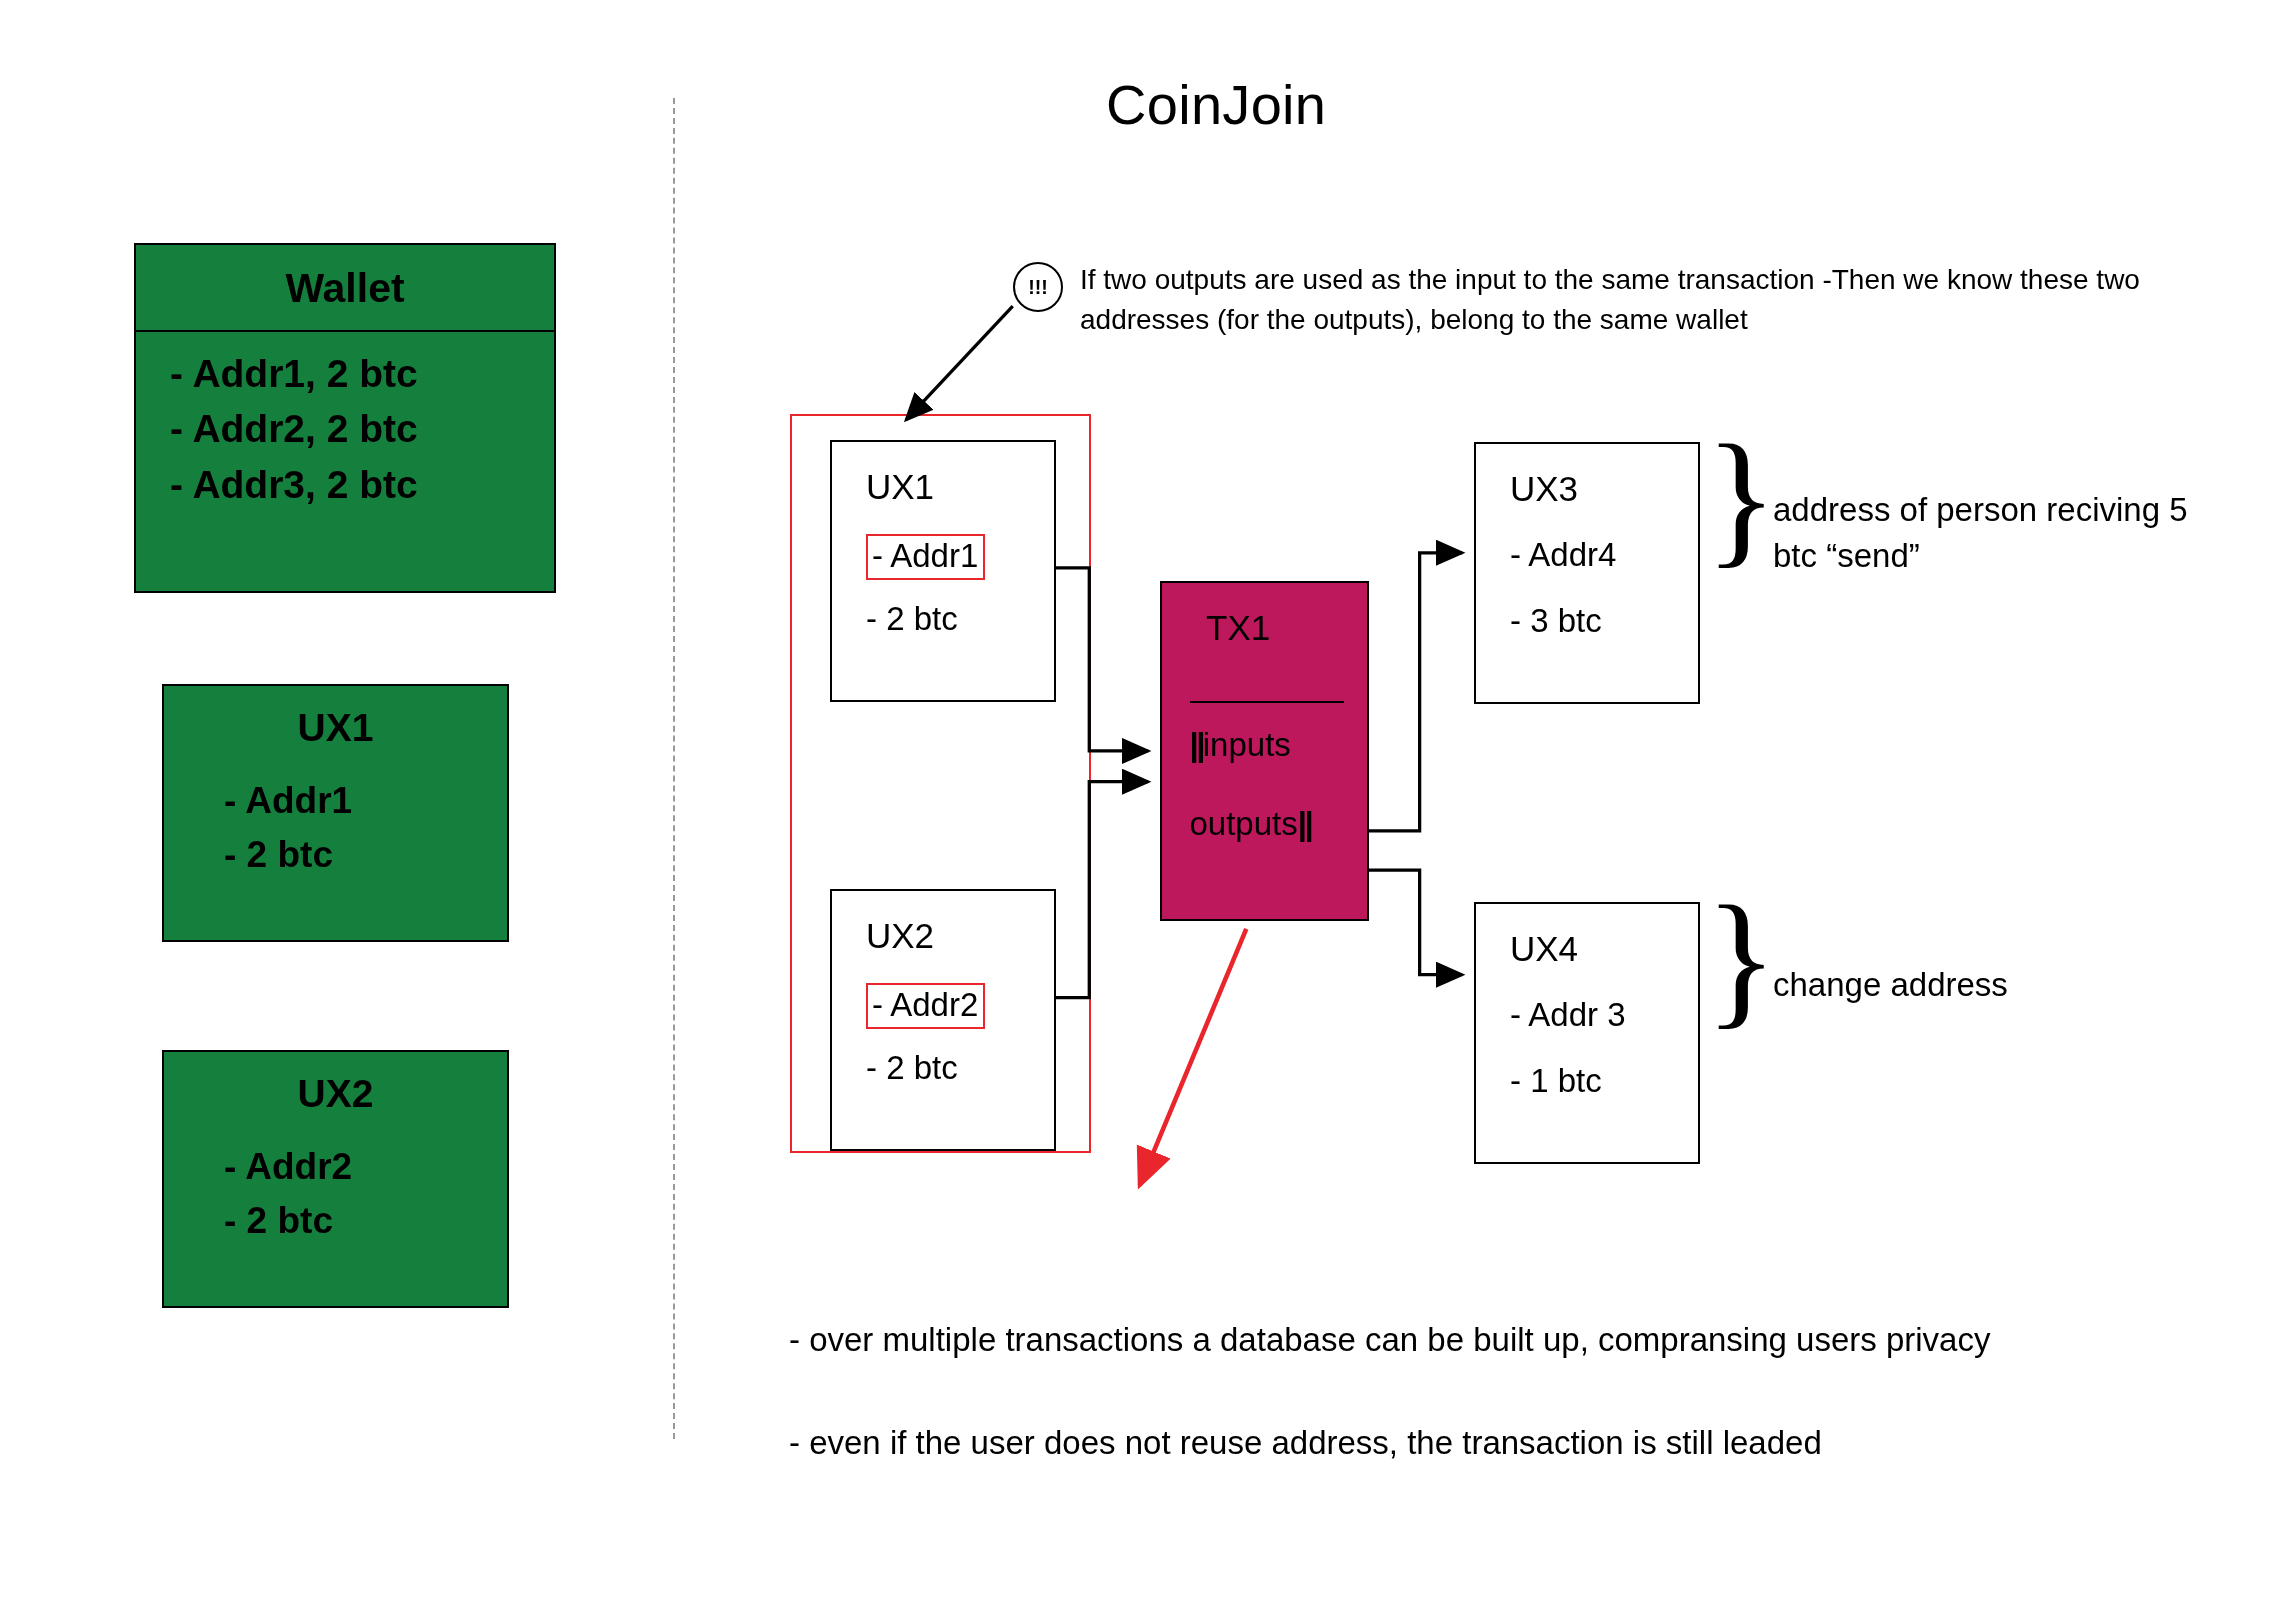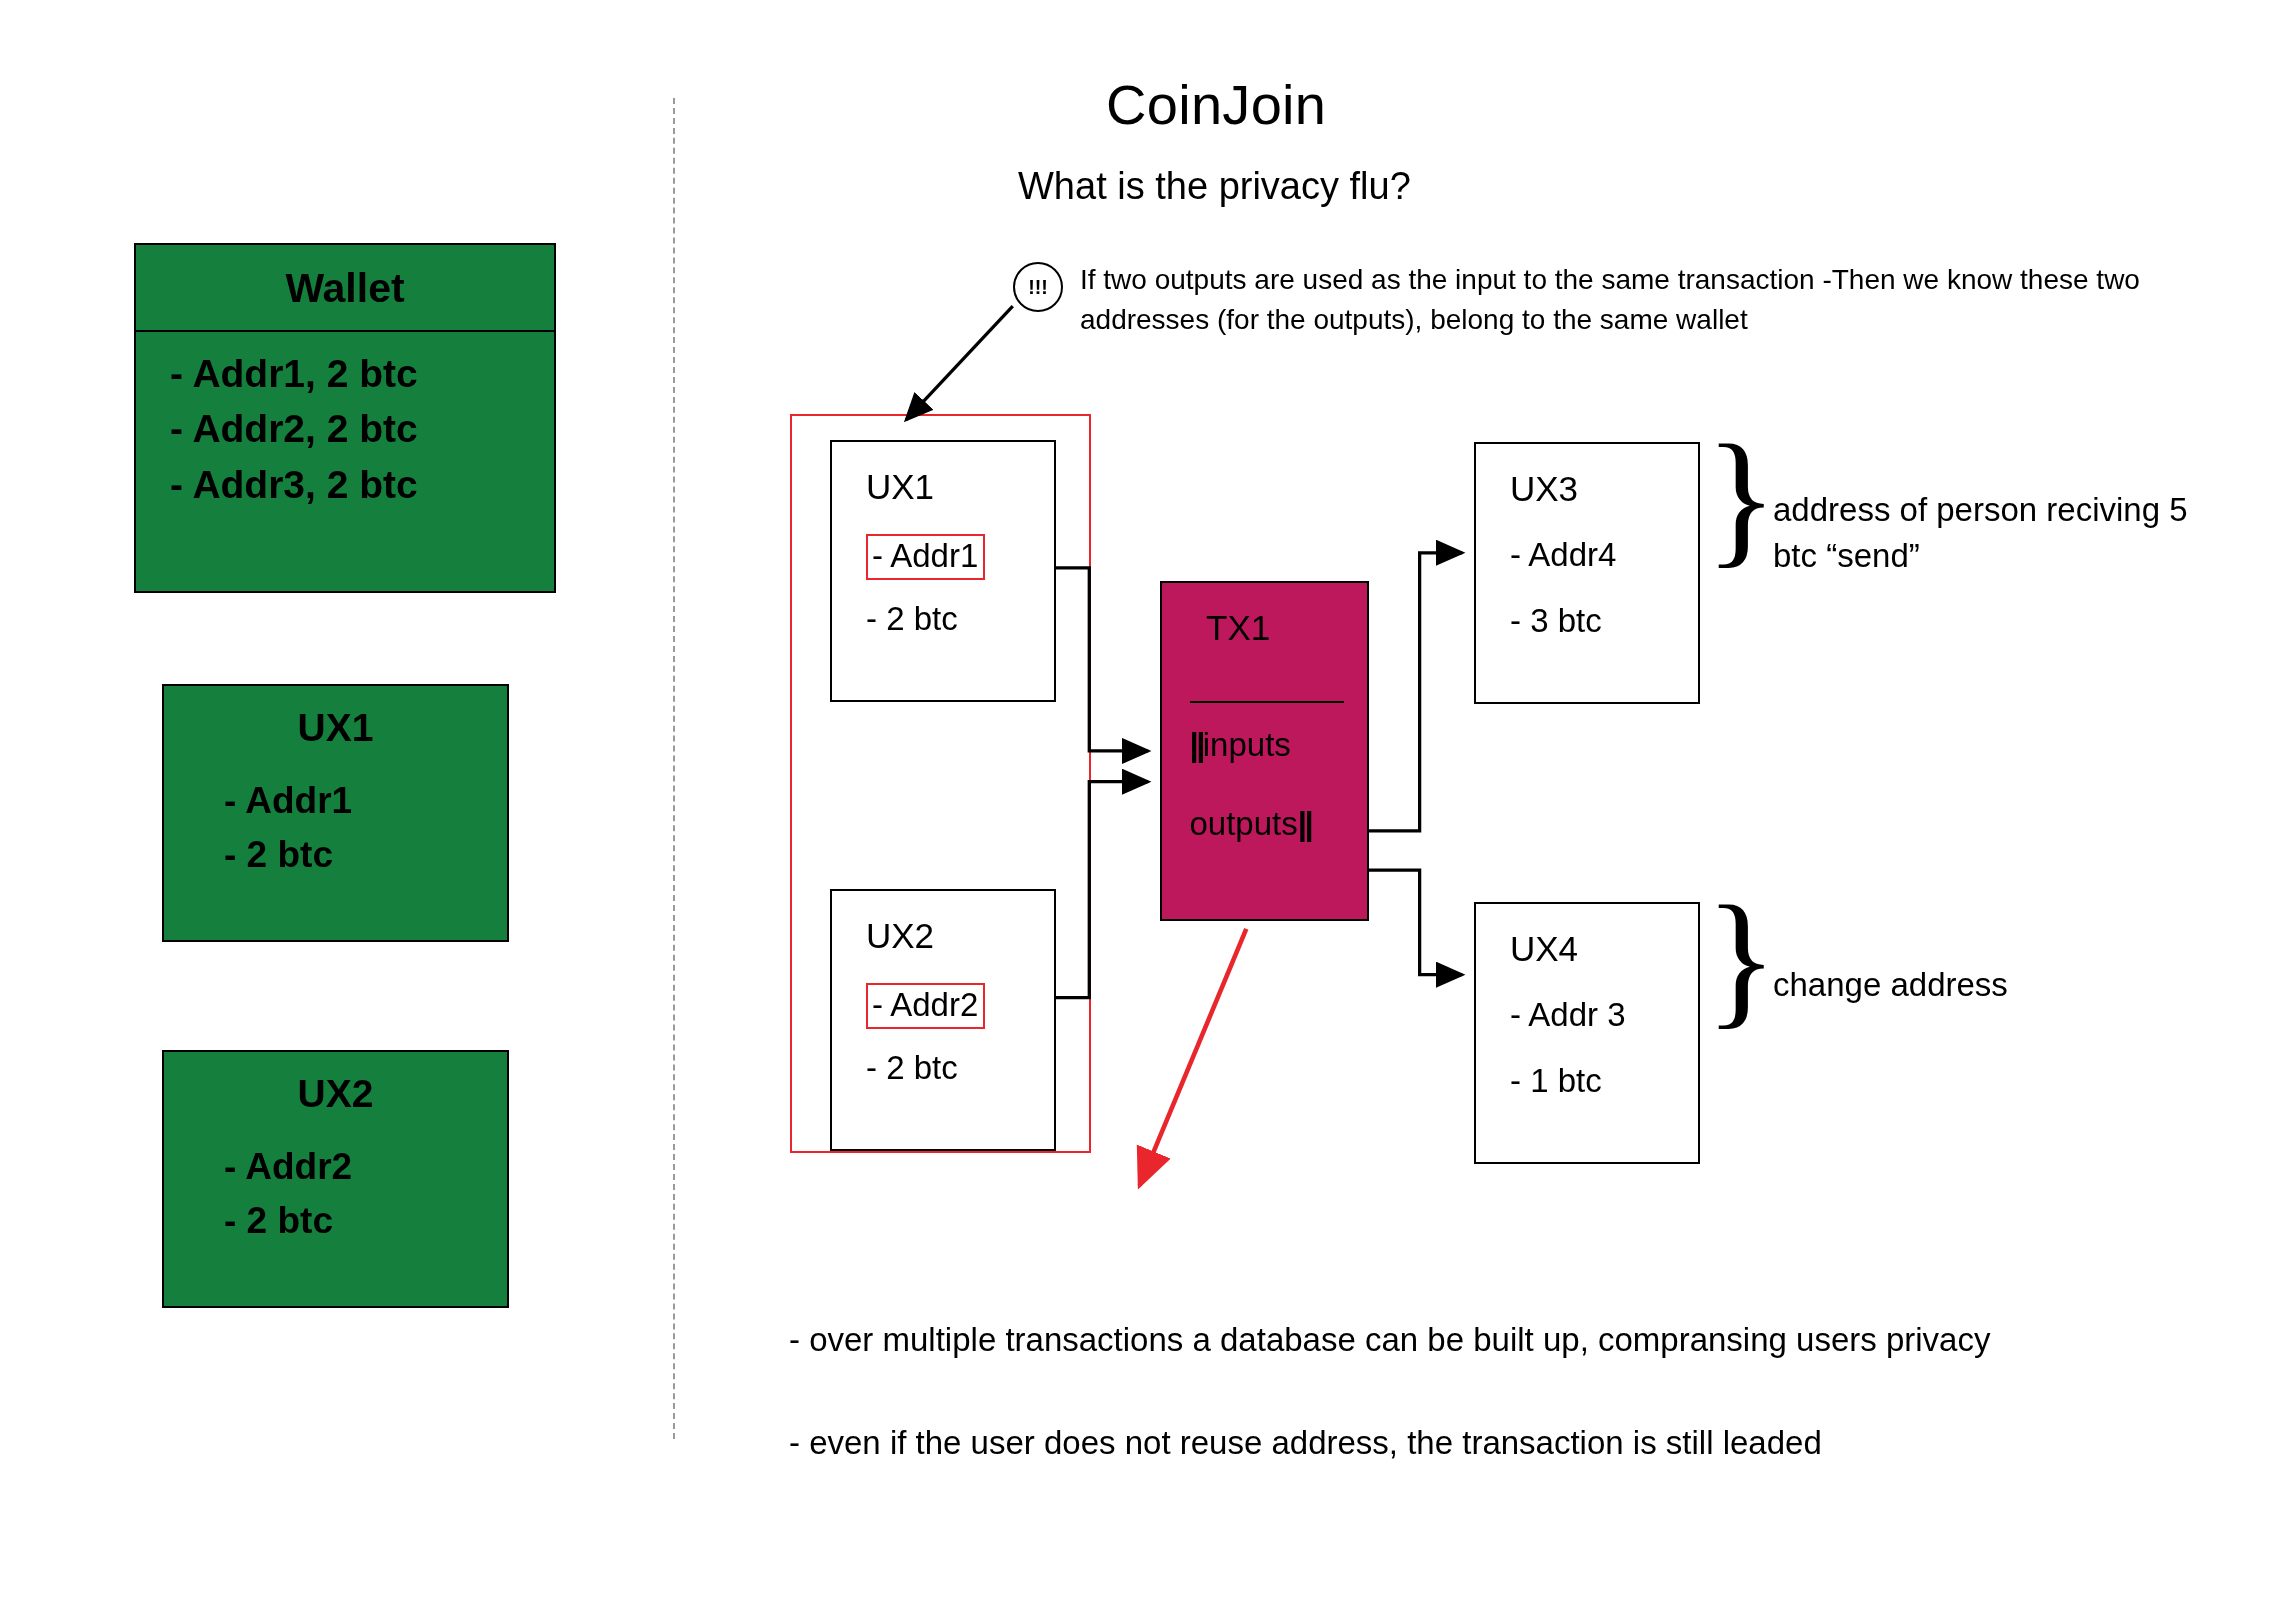--- a/index.html
+++ b/index.html
@@ -258,21 +258,20 @@
 
   <div class="box ux2-left">
     <div class="ux-left-title">UX2</div>
     <div class="ux-left-lines">
       <div>- Addr2</div>
       <div>- 2 btc</div>
     </div>
   </div>
 
   <div class="main-title">CoinJoin</div>
-  <div class="subtitle">What is the privacy flu?</div>
 
   <div class="bang-circle">!!!</div>
   <div class="note-text">If two outputs are used as the input to the same transaction -Then we know these two addresses (for the outputs), belong to the same wallet</div>
 
   <div class="red-group"></div>
 
   <div class="ux-dia ux1-dia">
     <div class="ux-dia-title">UX1</div>
     <div class="ux-dia-l1">
       <span class="addr-highlight">- Addr1</span>

